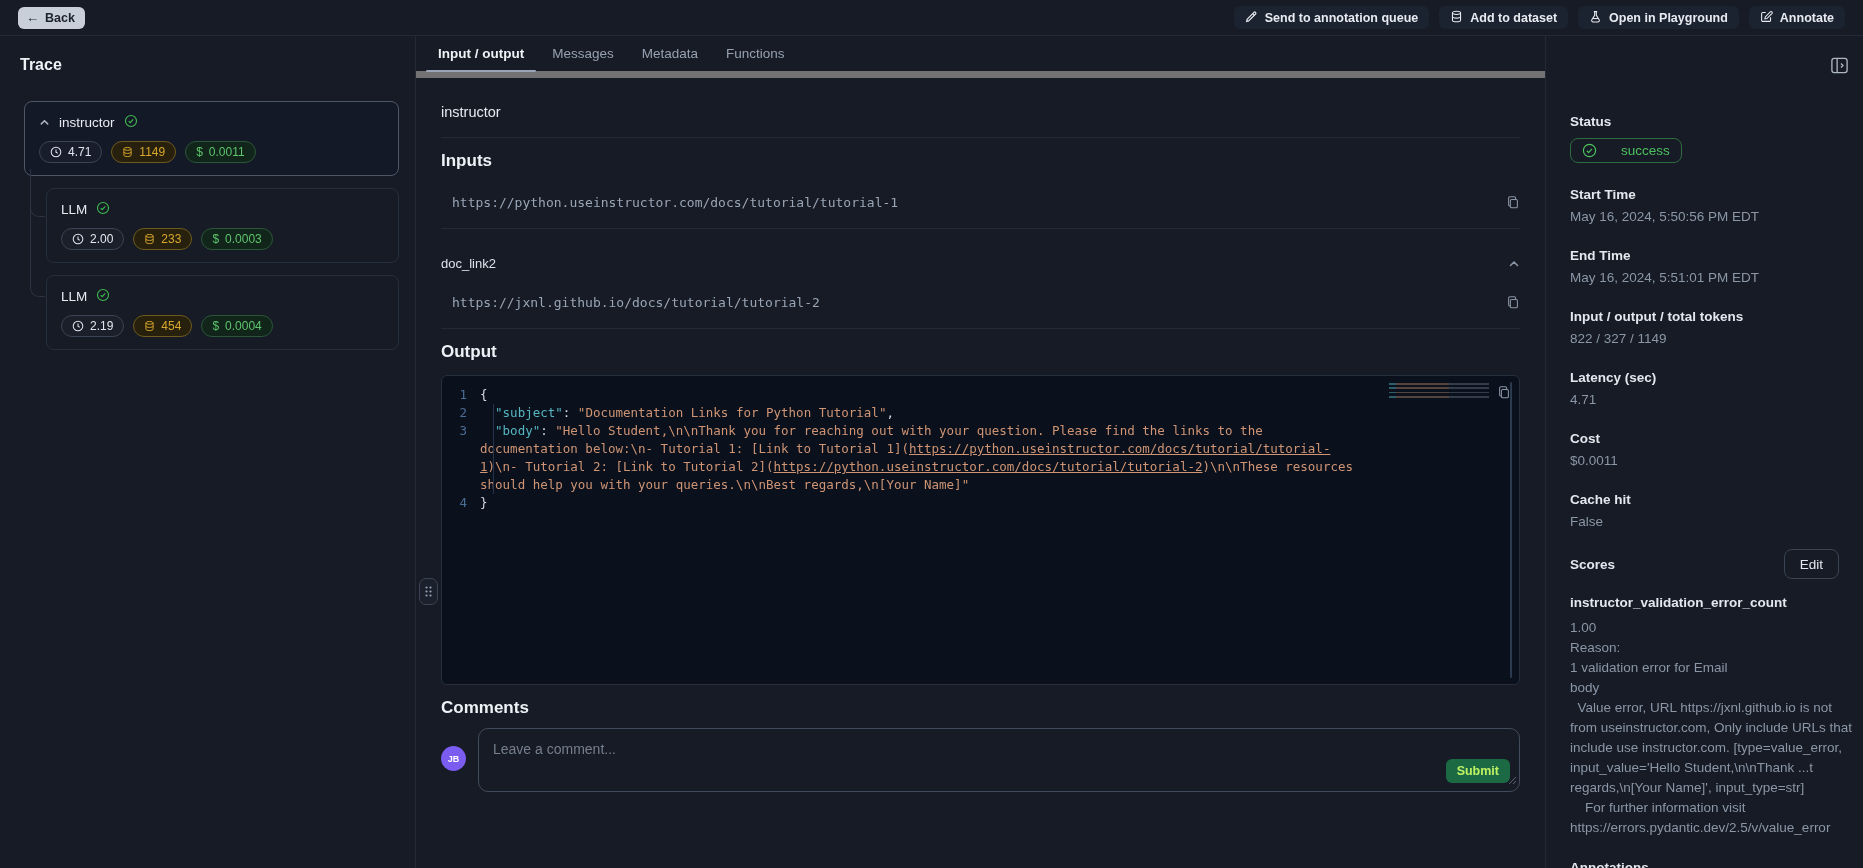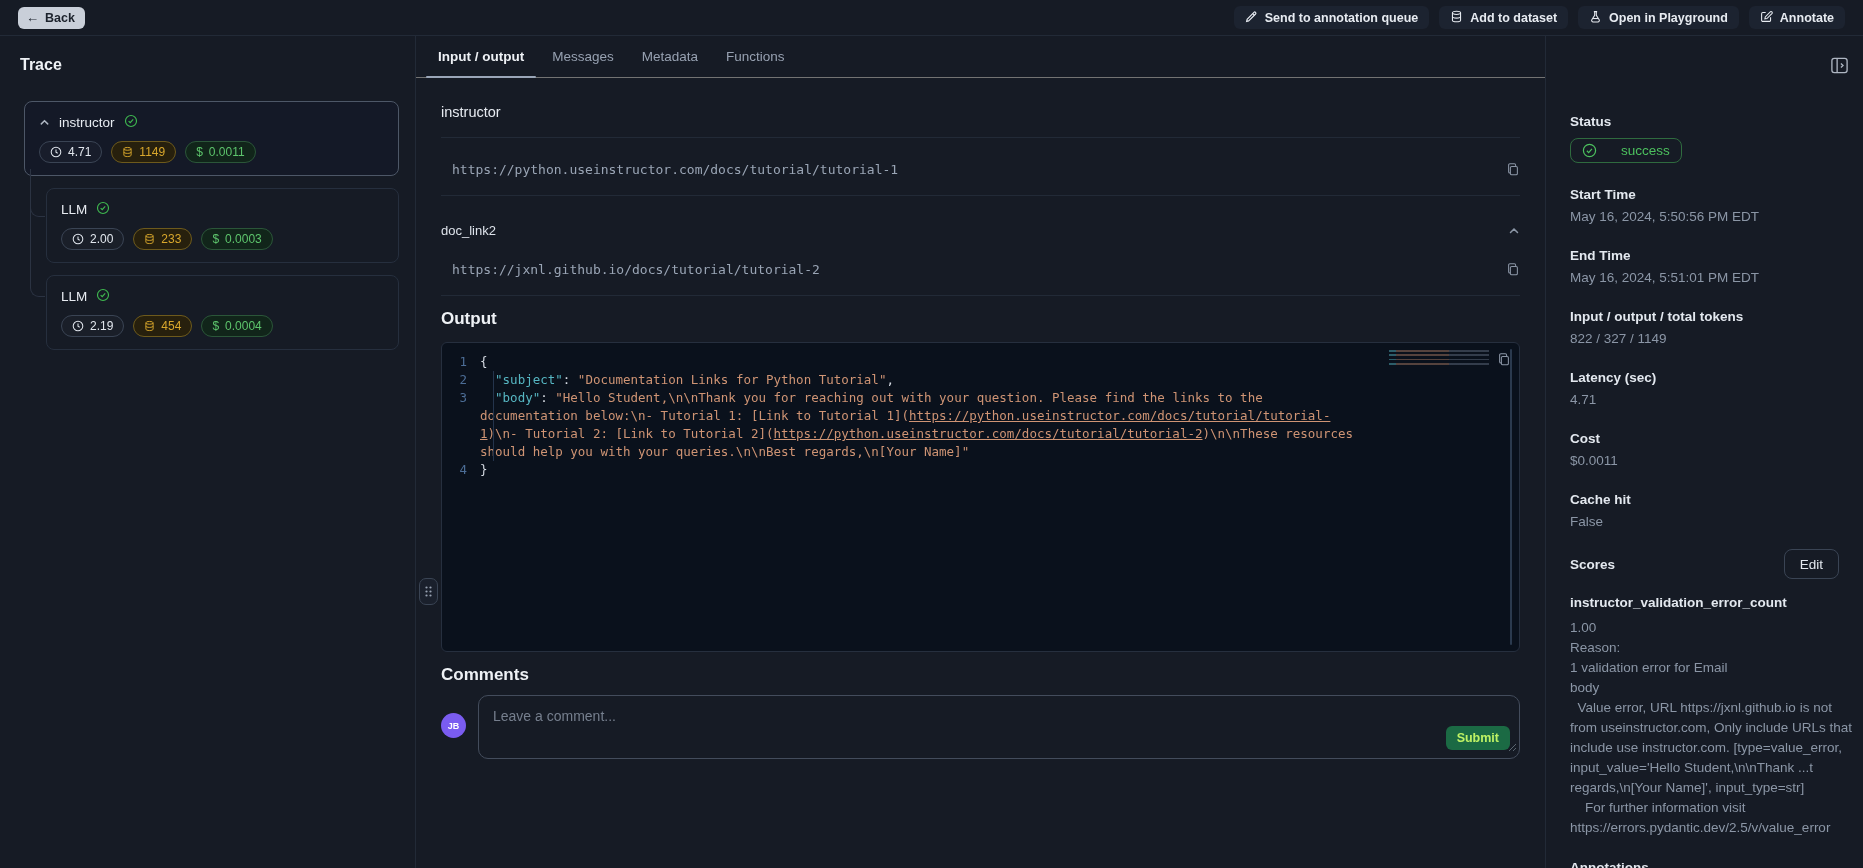--- a/index.html
+++ b/index.html
@@ -32,21 +32,21 @@
   .pill-latency { border:1px solid #3a4454; color:#e2e7ee; background:rgba(255,255,255,0.02); }
   .pill-tokens { border:1px solid #6d5a1c; color:#d9a72c; background:#27200d; }
   .pill-cost { border:1px solid #2b5639; color:#5dc46c; background:#11251a; }
   .connector { position:absolute; left:12px; width:15px; border-left:1px solid #2b3342; border-bottom:1px solid #2b3342; border-bottom-left-radius:9px; z-index:0; }
   .conn-1 { top:68px; height:48px; }
   .conn-2 { top:68px; height:128px; }
   .grip-btn { position:absolute; left:419px; top:542px; width:19px; height:27px; border-radius:7px; border:1px solid #3a4454; background:#1a202c; display:flex; align-items:center; justify-content:center; cursor:col-resize; z-index:5; }
 
   
   .main { flex:1; display:flex; flex-direction:column; min-width:0; }
-  .tabs { height:42px; flex:none; border-bottom:1px solid #737373; display:flex; align-items:stretch; padding-left:8px; }
+  .tabs { height:42px; flex:none; border-bottom:7px solid #737373; display:flex; align-items:stretch; padding-left:8px; }
   .tab { position:relative; display:flex; align-items:center; padding:0 14px; font-size:13.5px; color:#97a1b1; cursor:pointer; }
   .tab.active { color:#eef1f5; font-weight:600; }
   .tab.active::after { content:""; position:absolute; left:2px; right:2px; bottom:-1px; height:2px; background:#9aa6b8; border-radius:2px; }
   .scroll { flex:1; padding:0 25px; overflow:hidden; }
   .run-title { margin-top:26px; font-size:14.5px; font-weight:500; color:#e7ebf1; }
   .hr { height:1px; background:#222a37; margin-top:17px; }
   .section-h { margin-top:13px; font-size:17px; font-weight:600; color:#eef1f5; }
   .field-label-row { margin-top:27px; display:flex; justify-content:space-between; align-items:center; }
   .field-label { font-size:13px; font-weight:500; color:#dde2ea; }
   .icon-btn { background:none; border:none; color:#8b96a6; cursor:pointer; padding:0; display:flex; align-items:center; }
@@ -286,20 +286,21 @@
           </div>
         <div class="tab">
             <span>Functions</span>
           </div>
       </nav>
 
       <div class="scroll">
         <div class="run-title">instructor</div>
         <div class="hr"></div>
 
+        <h3 class="section-h">Inputs</h3>
 
         <div class="field-value-row">
           <span class="mono-value">https://python.useinstructor.com/docs/tutorial/tutorial-1</span>
           <button class="icon-btn">
             <svg width="14" height="15" viewBox="0 0 16 16" fill="none" stroke="currentColor" stroke-width="1.2">
                 <rect x="5" y="4.5" width="8" height="9.5" rx="1.5"></rect>
                 <path d="M11 4.5V3a1.5 1.5 0 0 0-1.5-1.5h-5A1.5 1.5 0 0 0 3 3v7.5A1.5 1.5 0 0 0 4.5 12H5"></path>
               </svg>
           </button>
         </div>

